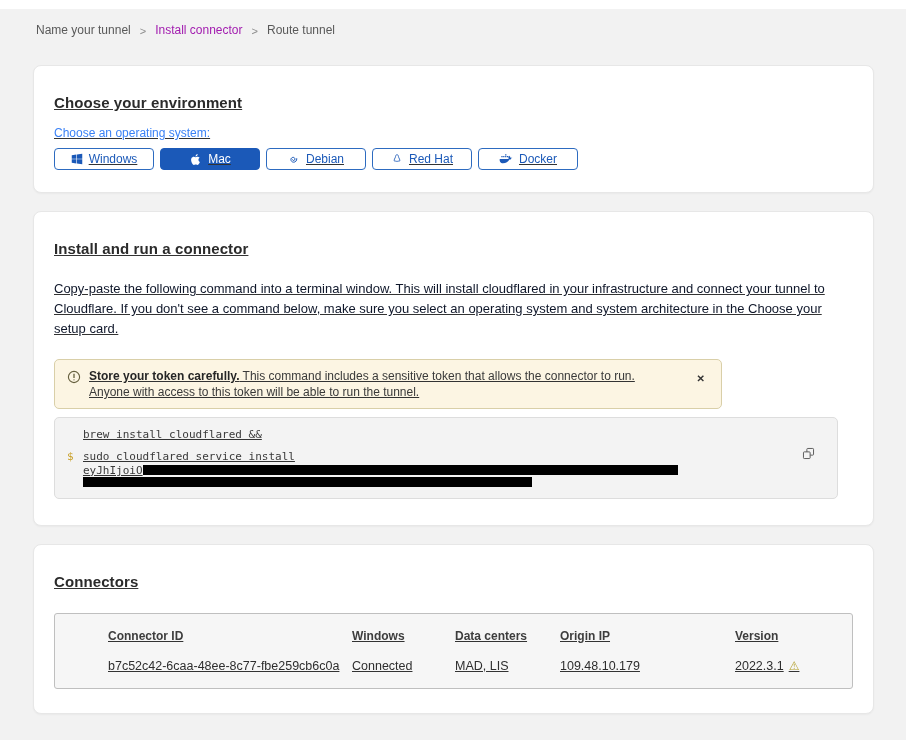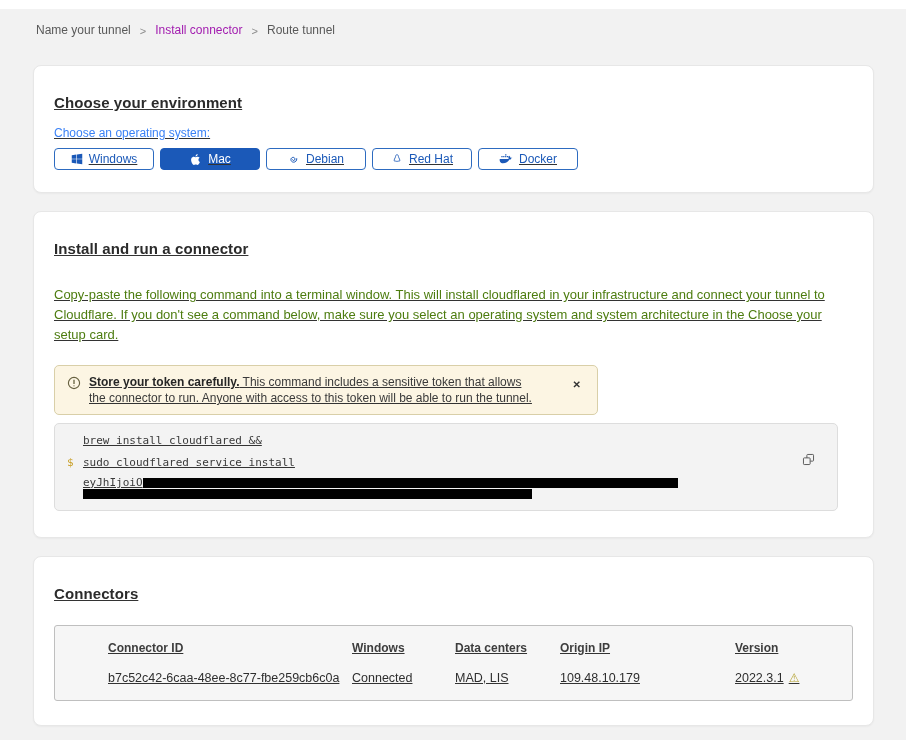--- a/index.html
+++ b/index.html
@@ -46,26 +46,26 @@
     color:#1b59b8;
     font-family:"Liberation Sans", sans-serif;
     font-size:12px;
     cursor:pointer;
   }
   .os-btn.selected { background:#1b59b8; border-color:#1b59b8; color:#ffffff; }
   .os-icon { display:flex; align-items:center; }
   .os-icon svg { display:block; }
   
   .install-desc {
-    margin-top:28px; font-size:13px; line-height:20px; color:#4d7c0f;
+    margin-top:22px; font-size:13px; line-height:20px; color:#0f172a;
     max-width:812px;
   }
   .warn-banner {
     margin-top:20px;
-    width:544px;
+    width:668px;
     background:#fcf5e3;
     border:1px solid #d9cfa8;
     border-radius:5px;
     padding:8px 12px 8px 12px;
     display:flex; align-items:flex-start; gap:8px;
     position:relative;
   }
   .warn-icon { margin-top:2px; flex:0 0 auto; }
   .warn-text { font-size:12px; line-height:16px; color:#3a3a3a; padding-right:44px; }
   .warn-text b { color:#262626; }
@@ -86,21 +86,21 @@
     font-size:11px;
     color:#3a3a3a;
     position:relative;
   }
   .code-line1 { margin-bottom:9px; line-height:13px; }
   .code-line2 { line-height:13px; position:relative; }
   .code-prompt {
     position:absolute; left:-16px; top:0;
     color:#caa22e;
   }
-  .token-line { display:flex; align-items:center; line-height:11px; margin-top:8px; }
+  .token-line { display:flex; align-items:flex-start; line-height:11px; margin-top:2px; }
   .bar { background:#000; height:10px; }
   .bar1 { width:535px; }
   .bar2 { width:449px; margin-top:1px; }
   .copy-btn {
     position:absolute; right:22px; top:29px;
     background:none; border:none; cursor:pointer; padding:0;
   }
   
   .conn-table {
     margin-top:23px;

